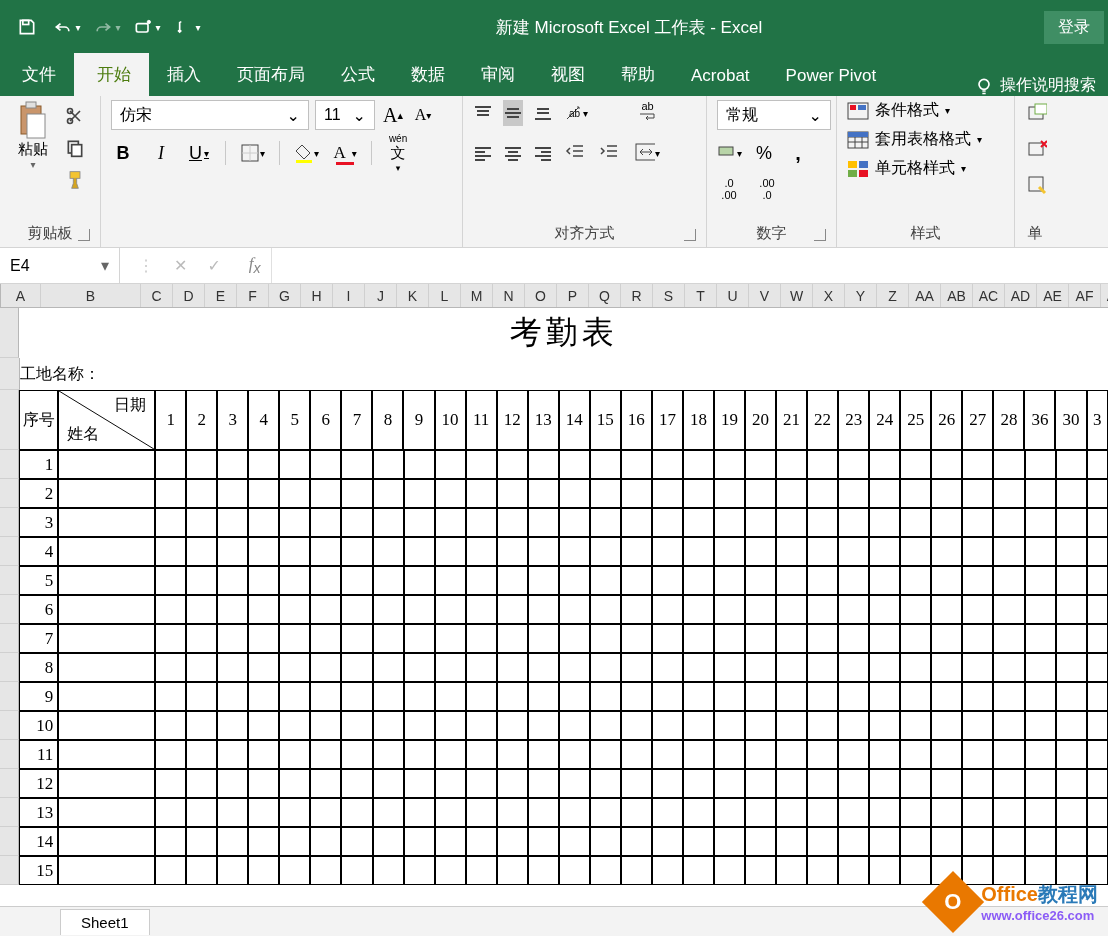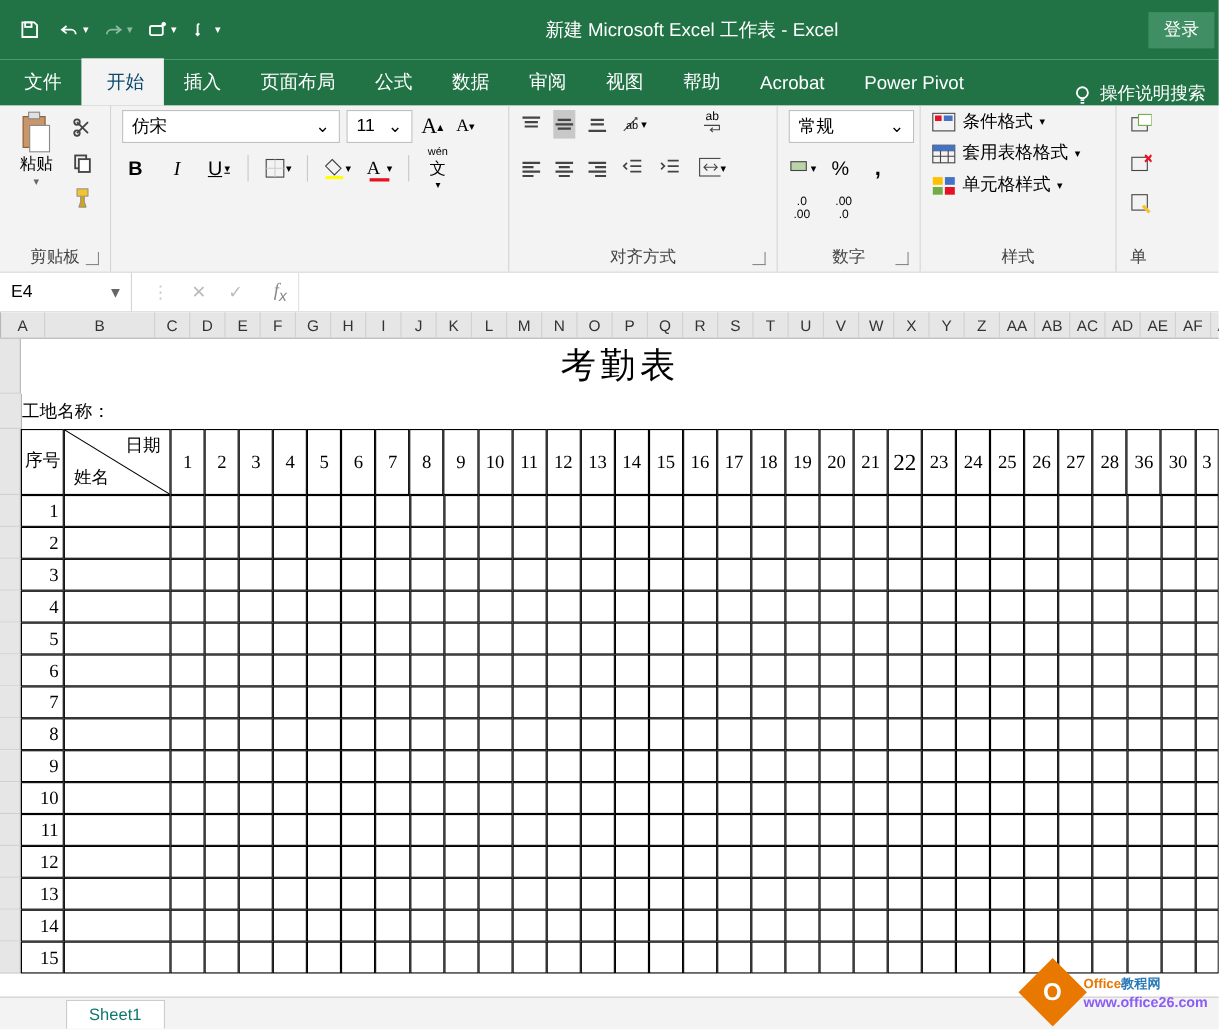--- a/index.html
+++ b/index.html
@@ -9,21 +9,21 @@
 .titlebar { background:#217346; height:54px; display:flex; align-items:center; }
 .qat { display:flex; align-items:center; gap:2px; padding:0 8px; }
 .qat-btn { width:38px; height:36px; display:flex; align-items:center; justify-content:center; color:#fff; cursor:pointer; }
 .qat-btn svg { width:20px; height:20px; fill:#fff; stroke:#fff; }
 .title-text { flex:1; text-align:center; color:#fff; font-size:17px; }
 .login-btn { background:#3f8e64; color:#fff; padding:6px 14px; font-size:16px; margin-right:4px; cursor:pointer; }
 
 
 .ribbon-tabs { background:#217346; display:flex; align-items:end; height:42px; padding:0 4px; }
 .tab { color:#fff; padding:10px 18px; font-size:17px; cursor:pointer; }
-.tab.active { background:#f3f3f3; color:#0c4a6e;padding-left:23px; }
+.tab.active { background:#f3f3f3; color:#4d7c0f;padding-left:23px; }
 .tab-help { display:flex; align-items:center; color:#fff; gap:6px; padding:0 8px; }
 .tab-help svg { width:20px; height:20px; stroke:#fff; fill:none; }
 
 
 .ribbon { background:#f3f3f3; border-bottom:1px solid #d4d4d4; display:flex; height:152px; }
 .group { border-right:1px solid #d4d4d4; padding:4px 10px 2px; display:flex; flex-direction:column; }
 .group-body { flex:1; display:flex; align-items:flex-start; gap:4px; }
 .group-label { text-align:center; font-size:15px; color:#444; padding:4px 0 2px; position:relative; }
 .group-label .dlg { position:absolute; right:0; bottom:4px; width:12px; height:12px; border:1px solid #888; border-left:none; border-top:none; }
 .big-btn { display:flex; flex-direction:column; align-items:center; width:46px; cursor:pointer; }
@@ -64,28 +64,28 @@
 .rh { width:20px; background:#e6e6e6; border-right:1px solid #b7b7b7; border-bottom:1px solid #d0d0d0; font-size:13px; text-align:center; color:#333; display:flex; align-items:center; justify-content:center; }
 .cell { border-right:1px solid #d0d0d0; border-bottom:1px solid #d0d0d0; font-size:15px; display:flex; align-items:center; justify-content:center; font-family:FangSong,SimSun,serif; }
 
 .title-cell { font-size:32px; font-family:FangSong,SimSun,serif; letter-spacing:4px; }
 .hdr-cell { border:1px solid #000 !important; }
 .diag { position:relative; }
 .diag svg { position:absolute; top:0; left:0; width:100%; height:100%; }
 
 
 .sheet-tabs { position:absolute; bottom:0; left:0; right:0; height:30px; background:#f3f3f3; border-top:1px solid #ccc; display:flex; align-items:center; padding-left:60px; }
-.sheet-tab { background:#fff; border:1px solid #ccc; border-bottom:none; padding:4px 20px; font-size:15px; color:#0f766e; }
+.sheet-tab { background:#fff; border:1px solid #ccc; border-bottom:none; padding:4px 20px; font-size:15px; color:#000000; }
 
 
 .watermark { position:absolute; bottom:12px; right:10px; display:flex; align-items:center; gap:6px; }
 .wm-ico { width:44px; height:44px; background:#e97800; transform:rotate(45deg); display:flex; align-items:center; justify-content:center; }
 .wm-ico span { transform:rotate(-45deg); color:#fff; font-size:22px; font-weight:bold; }
 .wm-txt { display:flex; flex-direction:column; font-weight:bold; }
-.wm-txt .l1 { color:#e97800; font-size:12px; }
+.wm-txt .l1 { color:#e97800; font-size:20px; }
 .wm-txt .l1 .b { color:#2a7ab8; }
 .wm-txt .l2 { color:#8b5cf6; font-size:13px; }
 </style>
 </head>
 <body>
 
 <div class="titlebar">
   <div class="qat">
     <div class="qat-btn">
       <svg viewBox="0 0 24 24">
@@ -492,21 +492,21 @@
         <div class="cell hdr-cell" style="width: 32px; font-size: 17px;">12</div>
         <div class="cell hdr-cell" style="width: 32px; font-size: 17px;">13</div>
         <div class="cell hdr-cell" style="width: 32px; font-size: 17px;">14</div>
         <div class="cell hdr-cell" style="width: 32px; font-size: 17px;">15</div>
         <div class="cell hdr-cell" style="width: 32px; font-size: 17px;">16</div>
         <div class="cell hdr-cell" style="width: 32px; font-size: 17px;">17</div>
         <div class="cell hdr-cell" style="width: 32px; font-size: 17px;">18</div>
         <div class="cell hdr-cell" style="width: 32px; font-size: 17px;">19</div>
         <div class="cell hdr-cell" style="width: 32px; font-size: 17px;">20</div>
         <div class="cell hdr-cell" style="width: 32px; font-size: 17px;">21</div>
-        <div class="cell hdr-cell" style="width: 32px; font-size: 21px;">22</div>
+        <div class="cell hdr-cell" style="width: 32px; font-size: 17px;">22</div>
         <div class="cell hdr-cell" style="width: 32px; font-size: 17px;">23</div>
         <div class="cell hdr-cell" style="width: 32px; font-size: 17px;">24</div>
         <div class="cell hdr-cell" style="width: 32px; font-size: 17px;">25</div>
         <div class="cell hdr-cell" style="width: 32px; font-size: 17px;">26</div>
         <div class="cell hdr-cell" style="width: 32px; font-size: 17px; text-align: right;">27</div>
         <div class="cell hdr-cell" style="width: 32px; font-size: 17px;">28</div>
         <div class="cell hdr-cell" style="width: 32px; font-size: 17px;">36</div>
         <div class="cell hdr-cell" style="width: 32px; font-size: 17px;">30</div>
         <div class="cell hdr-cell" style="width: 22px; font-size: 17px;">3</div>
       </div>

